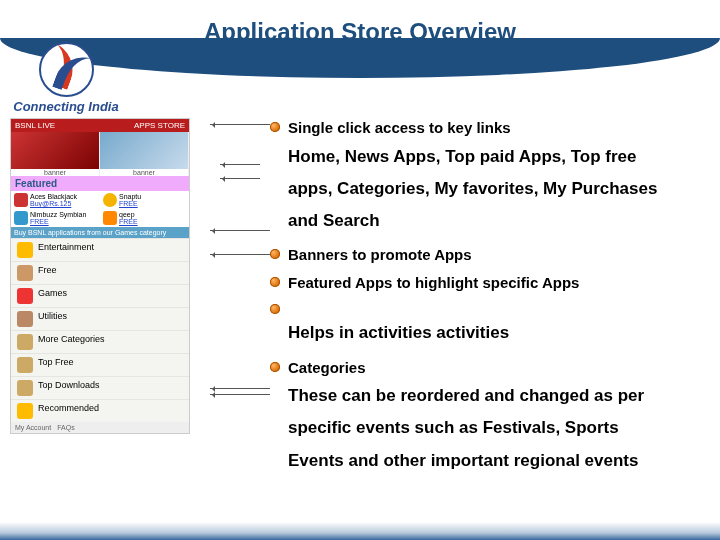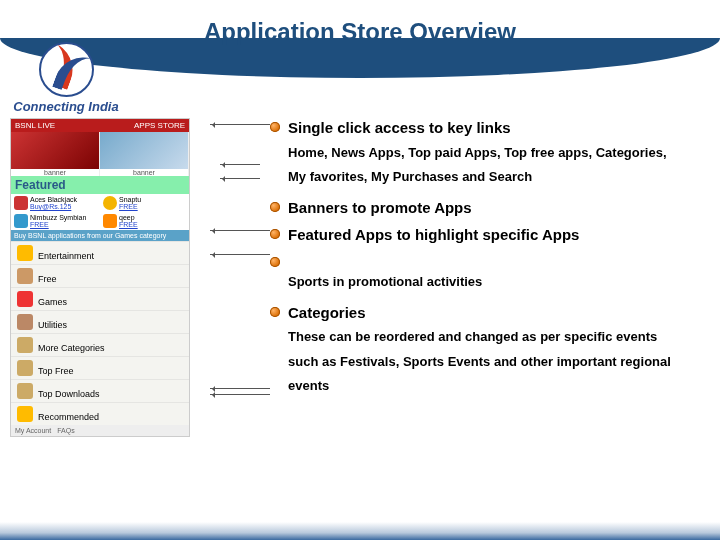--- a/index.html
+++ b/index.html
@@ -111,23 +111,23 @@
     display:flex;flex-direction:column;justify-content:flex-end;
     font-size:7px;
     color:#555;
     border-right:1px solid #eee;
     position:relative;
     background:linear-gradient(135deg,#c33,#700);
   }
   .mock-banner:nth-child(2){background:linear-gradient(135deg,#7ac,#cde);}
   .mock-banner-label{background:#fff;text-align:center;}
   .mock-section-h{
-    background:#86efac;
+    background:#f0abfc;
     color:#2a5a88;
-    font-size:12px;
+    font-size:10px;
     font-weight:bold;
     padding:2px 4px;
   }
   .mock-apps{
     display:flex;
     background:#fff;
   }
   .mock-app{
     flex:1;
     padding:2px 3px;
@@ -144,21 +144,21 @@
   .mock-ico.b{background:#f4b400;border-radius:50%;}
   .mock-ico.c{background:#39c;}
   .mock-ico.d{background:#f80;}
   .mock-scroll{
     background:#5aa2c8;
     color:#fff;
     font-size:7px;
     padding:2px 3px;
   }
   .mock-cat{
-    display:flex;align-items:flex-end;gap:5px;
+    display:flex;align-items:flex-start;gap:5px;
     padding:3px 6px;
     border-top:1px solid #e5e5e2;
     background:#f4f4f0;
   }
   .mock-cat .ci{
     width:16px;height:16px;border-radius:3px;
     flex-shrink:0;
   }
   .mock-bottom{
     background:#eee;
@@ -192,21 +192,21 @@
     background:radial-gradient(circle at 35% 35%, #ffb366, #d96b00 70%);
     border-radius:50%;
     box-shadow:0 0 0 1px #a65200 inset;
   }
   .bhead-text{
     font-weight:bold;
     font-size:15px;
     line-height:1.3;
   }
   .sub{
-    font-size:13px;
+    font-size:17px;
     font-weight:bold;
     line-height:1.9;
     margin-left:18px;
     margin-top:3px;
   }
   
   .footer-grad{
     position:absolute;
     left:0;right:0;bottom:0;
     height:18px;
@@ -345,21 +345,21 @@
     <div class="item">
       <div class="bhead">
           <div class="bullet"></div>
           <div class="bhead-text">Featured Apps to highlight specific Apps</div>
         </div>
     </div>
     <div class="item">
       <div class="bhead">
           <div class="bullet"></div>
         </div>
-      <div class="sub">Sports in promotional activities</div>
+      <div class="sub">Helps in activities activities</div>
     </div>
     <div class="item">
       <div class="bhead">
           <div class="bullet"></div>
           <div class="bhead-text">Categories</div>
         </div>
       <div class="sub">These can be reordered and changed as per specific events such as Festivals, Sports Events and other important regional events</div>
     </div>
   </div>
 

